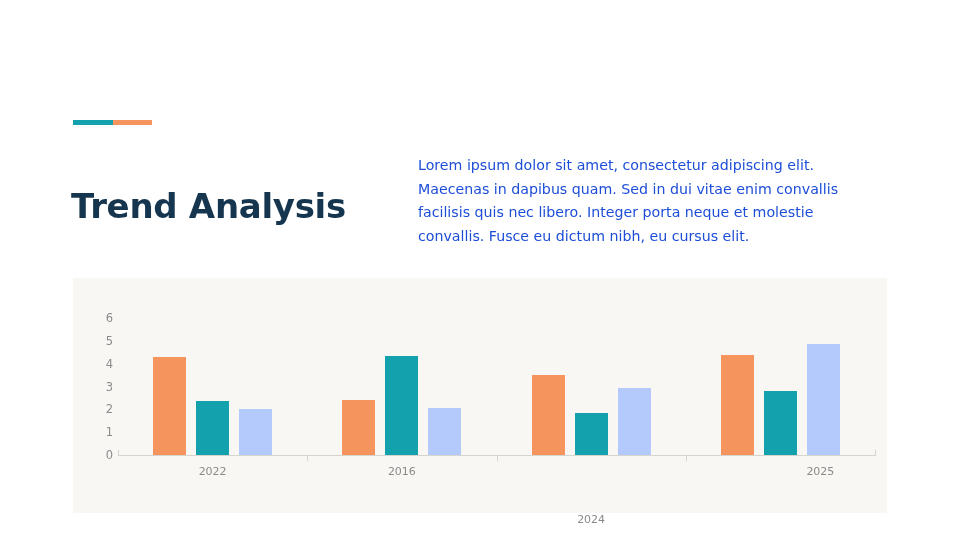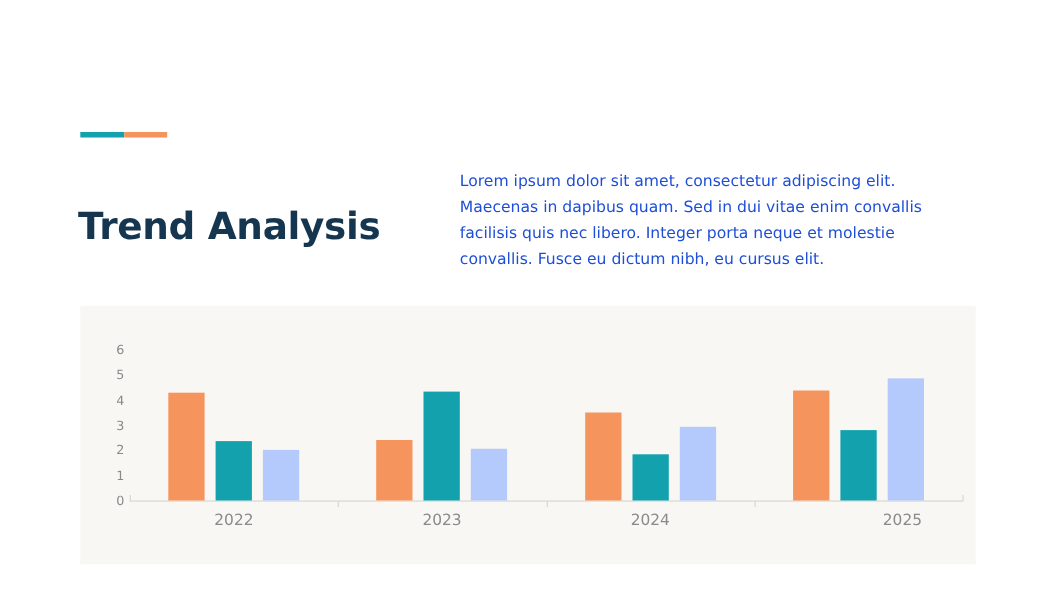--- a/index.html
+++ b/index.html
@@ -121,21 +121,21 @@
     justify-content: center;
   }
   .bar {
     width: 33px;
     margin: 0 5px;
   }
   .group-label {
     position: absolute;
     top: 187px;
     transform: translateX(-50%);
-    font-size: 14px;
+    font-size: 11px;
     color: #8A8A8A;
     font-family: "DejaVu Sans", sans-serif;
     white-space: nowrap;
   }
 
   .page-number {
     position: absolute;
     left: 876px;
     top: 514px;
     font-size: 11px;
@@ -184,23 +184,23 @@
           <div class="bar" title="Series 2 2024: 1.85" style="background: rgb(19, 162, 173); height: 42.2417px;"></div>
           <div class="bar" title="Series 3 2024: 2.95" style="background: rgb(180, 201, 252); height: 67.3583px;"></div>
         </div>
         <div class="group" style="left: 567.75px; width: 189.25px;">
           <div class="bar" title="Series 1 2025: 4.4" style="background: rgb(245, 148, 92); height: 100.467px;"></div>
           <div class="bar" title="Series 2 2025: 2.8" style="background: rgb(19, 162, 173); height: 63.9333px;"></div>
           <div class="bar" title="Series 3 2025: 4.85" style="background: rgb(180, 201, 252); height: 110.742px;"></div>
         </div>
       </div>
   <div class="group-label" style="left: 139.625px;">2022</div>
-      <div class="group-label" style="left: 328.875px;">2023</div>
+      <div class="group-label" style="left: 328.875px;">2016</div>
       <div class="axis-tick" style="left: 234.25px;"></div>
-      <div class="group-label" style="left: 518.125px;">2024</div>
+      <div class="group-label" style="left: 518.125px; margin-top: 48px;">2024</div>
       <div class="axis-tick" style="left: 423.5px;"></div>
       <div class="group-label" style="left: 707.375px; margin-left: 40px;">2025</div>
       <div class="axis-tick" style="left: 612.75px;"></div>
       <div class="axis-tick" style="left: 45px; top: 172px; height: 6px;"></div>
       <div class="axis-tick" style="left: 802px; top: 172px; height: 6px;"></div>
     </div>
 </div>
 
 <div class="page-number">11</div>
 

